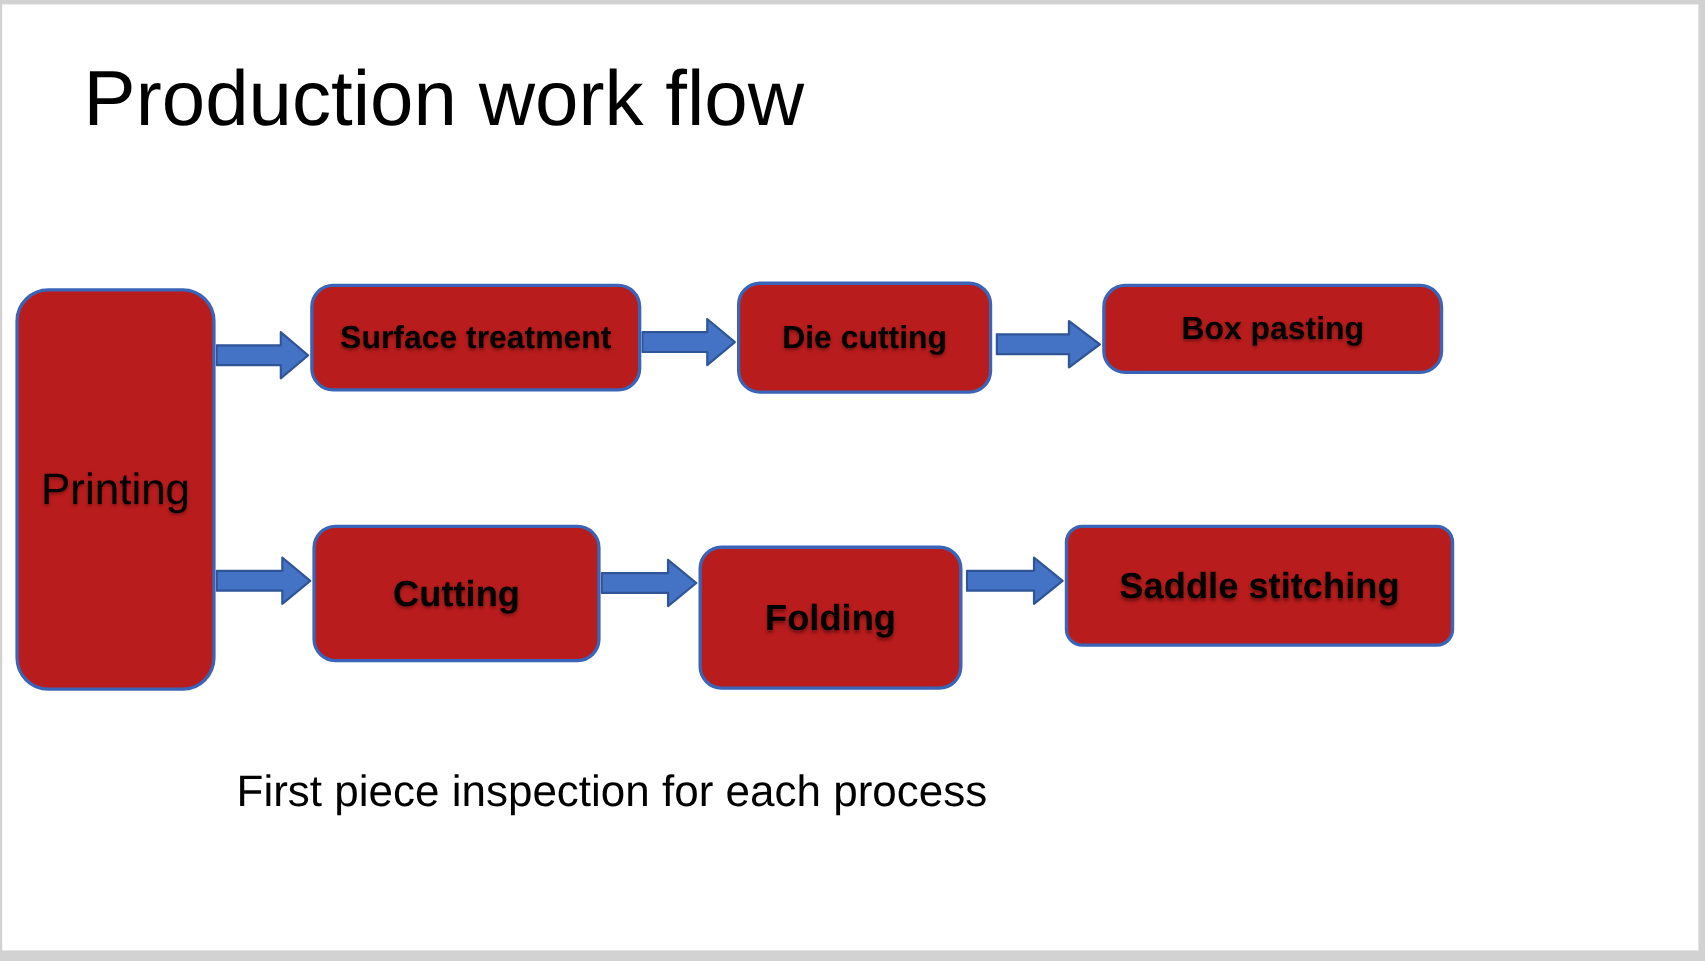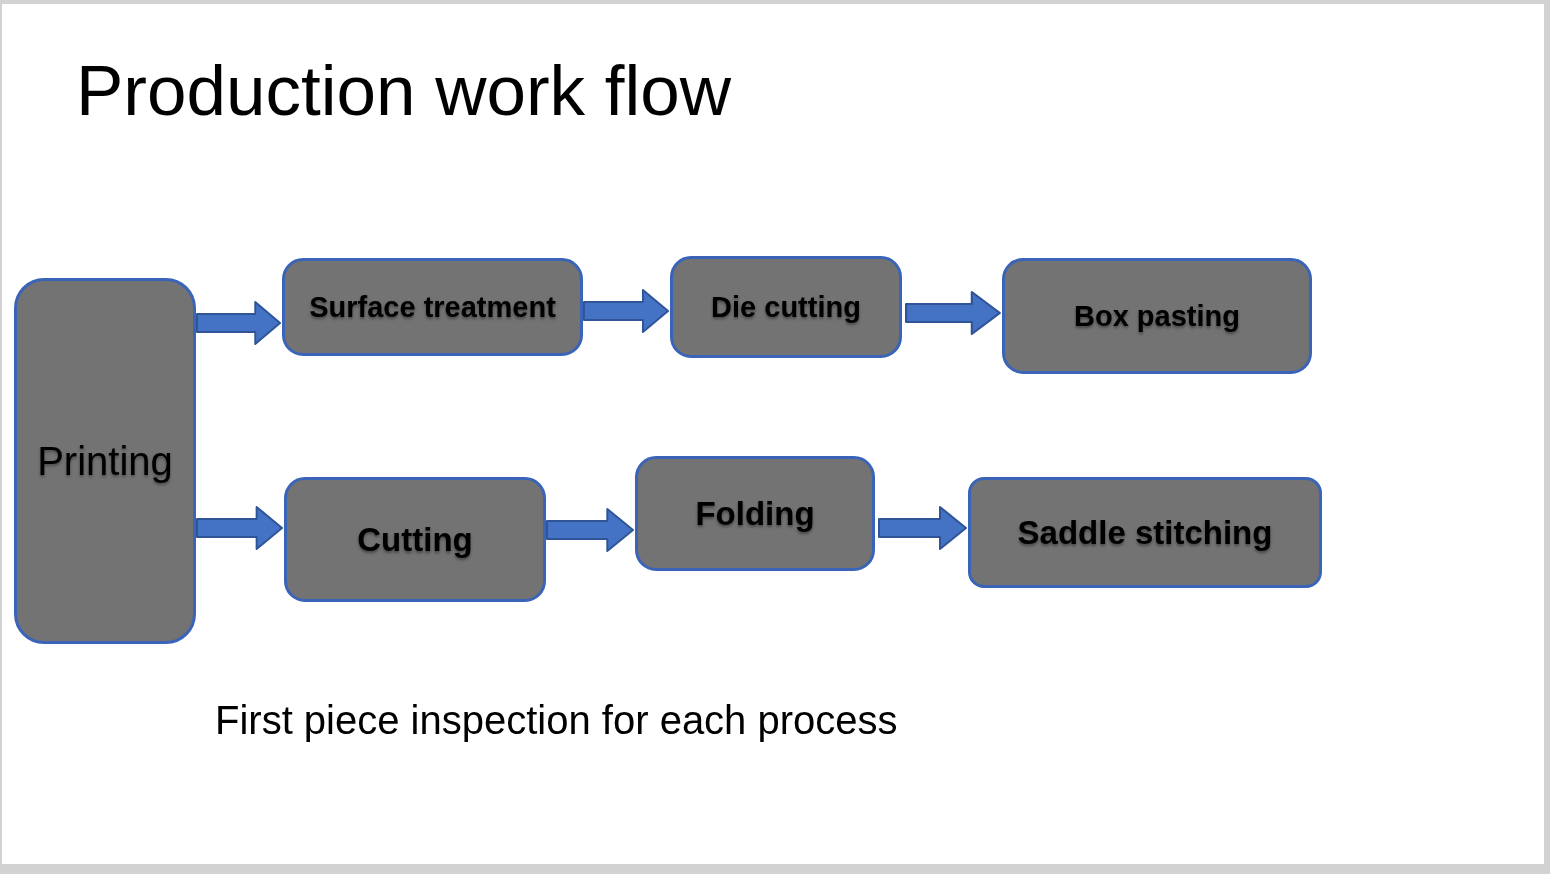--- a/index.html
+++ b/index.html
@@ -34,55 +34,54 @@
   .footer-text {
     position: absolute;
     left: 215px;
     top: 698px;
     font-size: 40px;
     color: #000;
     white-space: nowrap;
   }
   .node {
     position: absolute;
-    background: #737373;
+    background: #b91c1c;
     border: 3px solid #3a64b8;
     border-color: var(--box-border, #3a64b8);
     display: flex;
     align-items: center;
     justify-content: center;
     text-align: center;
   }
   .node .label {
     color: #000;
     white-space: nowrap;
   }
   .node-source {
     left: 14px; top: 262px; width: 182px; height: 366px;
     border-radius: 30px;
-    margin-top: 16px;
   }
   .node-source .label {
     font-size: 40px;
     font-weight: 400;
     text-shadow: 0 2px 3px rgba(0,0,0,0.35);
   }
   .node-step { border-radius: 21px; }
   .node-step .label {
     font-weight: 700;
     text-shadow: 0 2px 3px rgba(0,0,0,0.40);
   }
   .row-top .label { font-size: 29px; }
   .row-bottom .label { font-size: 33px; }
 
   #node-surface  { left: 282px;  top: 258px; width: 301px; height: 98px; }
   #node-die      { left: 670px;  top: 256px; width: 232px; height: 102px; }
-  #node-boxpaste { left: 1002px; top: 258px; width: 310px; height: 116px; }
+  #node-boxpaste { left: 1002px; top: 258px; width: 310px; height: 82px; }
   #node-cutting  { left: 284px;  top: 477px; width: 262px; height: 125px; }
-  #node-folding  { left: 635px;  top: 456px; width: 240px; height: 115px; }
+  #node-folding  { left: 635px;  top: 496px; width: 240px; height: 131px; }
   #node-saddle   { left: 968px;  top: 477px; width: 354px; height: 111px; border-radius: 16px; }
 
   .arrow { position: absolute; display: block; }
   #arrow-1 { left: 196px; top: 300px; width: 86px; height: 46px; }
   #arrow-2 { left: 583px; top: 288px; width: 87px; height: 46px; }
   #arrow-3 { left: 905px; top: 290px; width: 97px; height: 46px; }
   #arrow-4 { left: 196px; top: 505px; width: 88px; height: 46px; }
   #arrow-5 { left: 546px; top: 507px; width: 89px; height: 46px; }
   #arrow-6 { left: 878px; top: 505px; width: 90px; height: 46px; }
   .arrow polygon {

